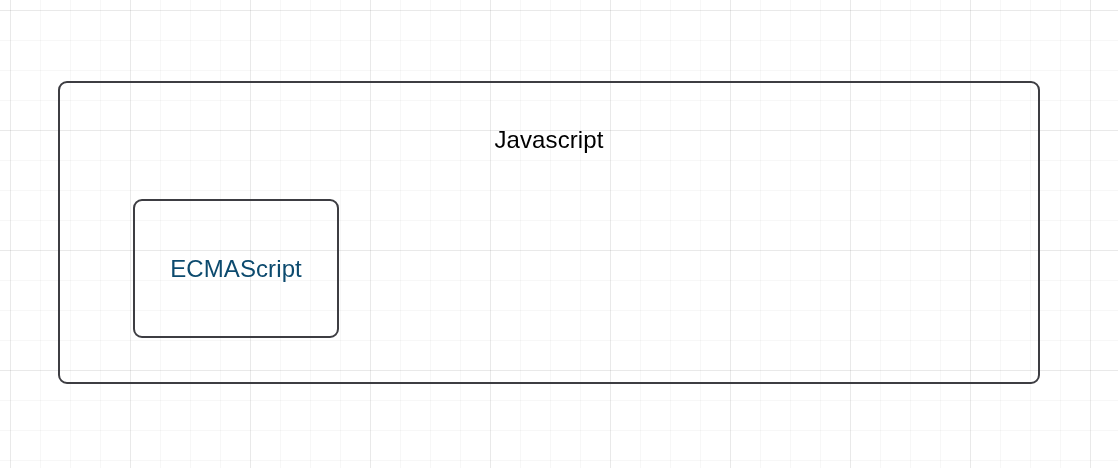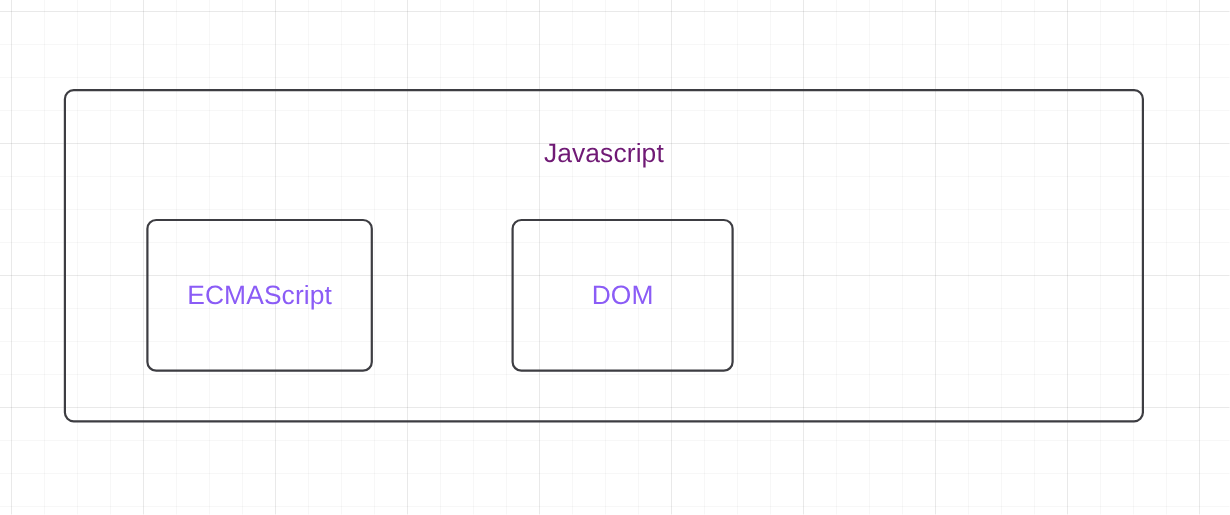--- a/index.html
+++ b/index.html
@@ -50,41 +50,41 @@
   }
 
   #outer-label {
     position: absolute;
     left: 0;
     right: 0;
     top: 43px;
     text-align: center;
     font-size: 24px;
     line-height: 28px;
-    color: #701a75;
+    color: #000000;
     letter-spacing: 0.1px;
     white-space: nowrap;
   }
 
   
   .inner-box {
     position: absolute;
     box-sizing: border-box;
     border: 2px solid #3d3d42;
     border-radius: 9px;
     background: transparent;
     display: flex;
     align-items: center;
     justify-content: center;
   }
 
   .inner-label {
     font-size: 24px;
     line-height: 28px;
-    color: #8b5cf6;
+    color: #0c4a6e;
     letter-spacing: 0.1px;
     white-space: nowrap;
     text-align: right;
   }
 
   #inner-box-ecmascript { left: 73px;  top: 116px; width: 206px; height: 139px; }
   #inner-box-dom        { left: 405px; top: 116px; width: 202px; height: 139px; }
   #inner-box-bom        { left: 733px; top: 116px; width: 202px; height: 139px; }
 </style>
 </head>
@@ -95,20 +95,17 @@
   <div id="grid-background"></div>
 
   <div id="outer-box">
 
     <div id="outer-label">Javascript</div>
 
     <div class="inner-box" id="inner-box-ecmascript">
       <span class="inner-label">ECMAScript</span>
     </div>
 
-    <div class="inner-box" id="inner-box-dom">
-      <span class="inner-label">DOM</span>
-    </div>
 
 
   </div>
 
 </div>
 
 </body></html>

